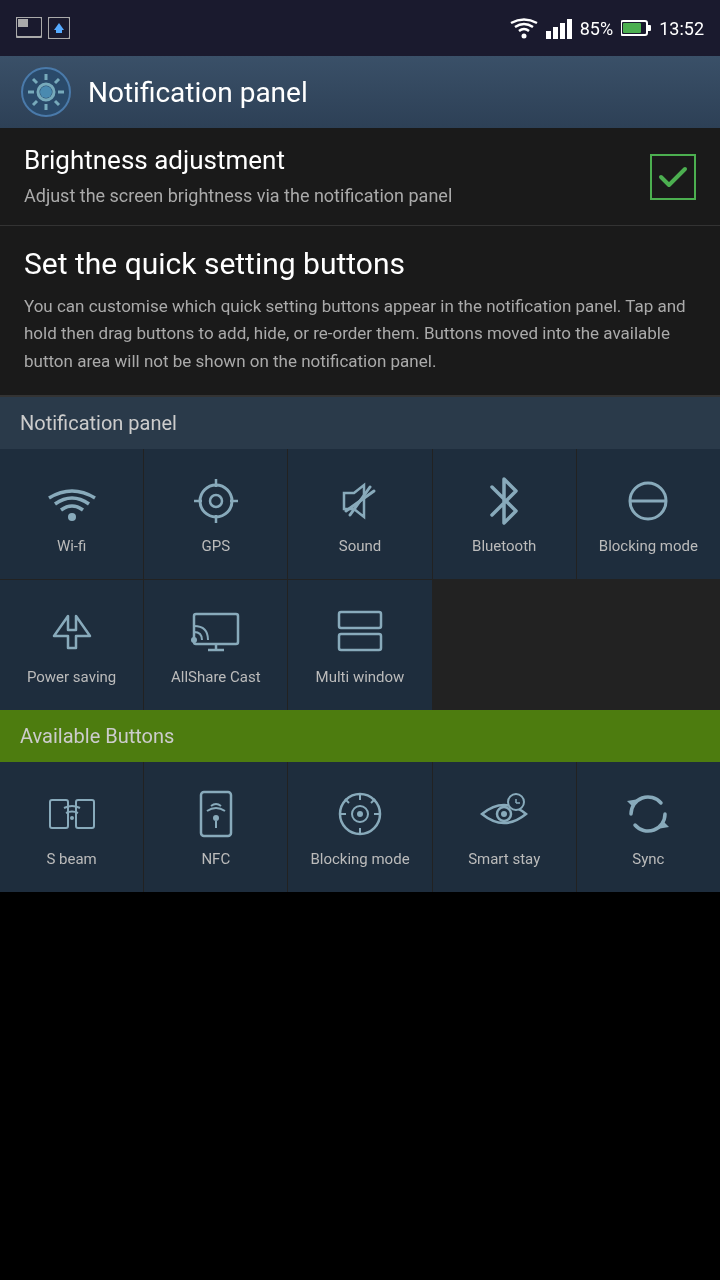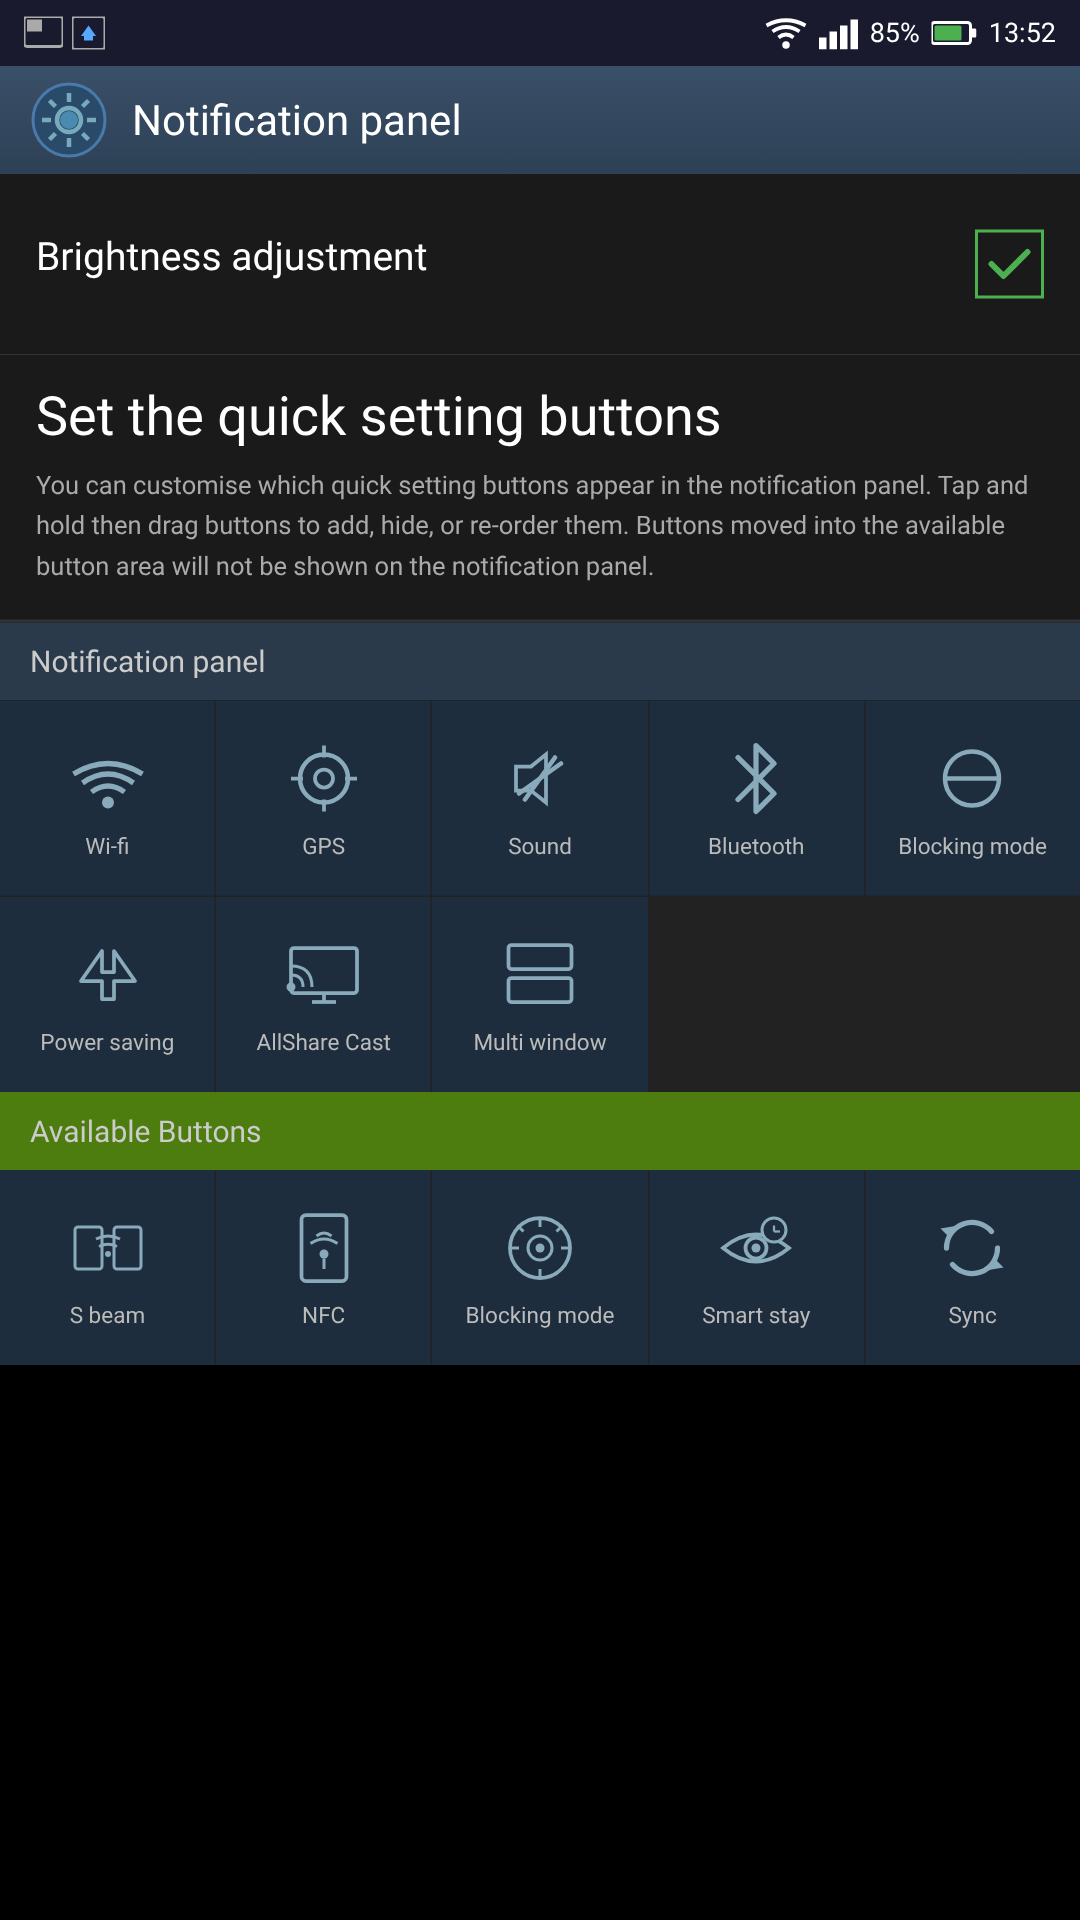--- a/index.html
+++ b/index.html
@@ -9,21 +9,21 @@
       min-height: 1280px;
       background: #000;
       font-family: 'Roboto', Arial, sans-serif;
       color: #fff;
       overflow-x: hidden;
     }
 
     
     .status-bar {
       background: #1a1a2e;
-      height: 44px;
+      height: 56px;
       display: flex;
       align-items: center;
       justify-content: flex-end;
       padding: 0 16px;
       gap: 8px;
     }
     .status-bar-left {
       display: flex;
       gap: 6px;
       align-items: center;
@@ -54,21 +54,21 @@
     }
     .header-title {
       font-size: 28px;
       color: #fff;
       font-weight: 400;
     }
 
     
     .brightness-section {
       background: #1a1a1a;
-      padding: 37px 24px;
+      padding: 17px 24px;
       border-bottom: 1px solid #333;
       display: flex;
       justify-content: space-between;
       align-items: center;
     }
     .brightness-text {
       flex: 1;
     }
     .brightness-title {
       font-size: 26px;
@@ -91,21 +91,21 @@
       flex-shrink: 0;
     }
 
     
     .quick-setting-section {
       background: #1a1a1a;
       padding: 20px 24px;
       border-bottom: 2px solid #333;
     }
     .quick-setting-title {
-      font-size: 36px;
+      font-size: 30px;
       color: #fff;
       margin-bottom: 12px;
     }
     .quick-setting-desc {
       font-size: 17px;
       color: #aaa;
       line-height: 1.6;
     }
 
     
@@ -225,20 +225,21 @@
       <line x1="39" y1="13" x2="35" y2="17"></line>
       <line x1="17" y1="35" x2="13" y2="39"></line>
     </g>
   </svg>
   <span class="header-title">Notification panel</span>
 </div>
 
 <div class="brightness-section">
   <div class="brightness-text">
     <div class="brightness-title">Brightness adjustment</div>
+    <div class="brightness-desc">Adjust the screen brightness via the notification panel</div>
   </div>
   <div class="checkbox-checked">
     <svg width="32" height="32" viewBox="0 0 32 32">
       <polyline points="4,16 12,24 28,8" fill="none" stroke="#4caf50" stroke-width="4" stroke-linecap="round" stroke-linejoin="round"></polyline>
     </svg>
   </div>
 </div>
 
 <div class="quick-setting-section">
   <div class="quick-setting-title">Set the quick setting buttons</div>

